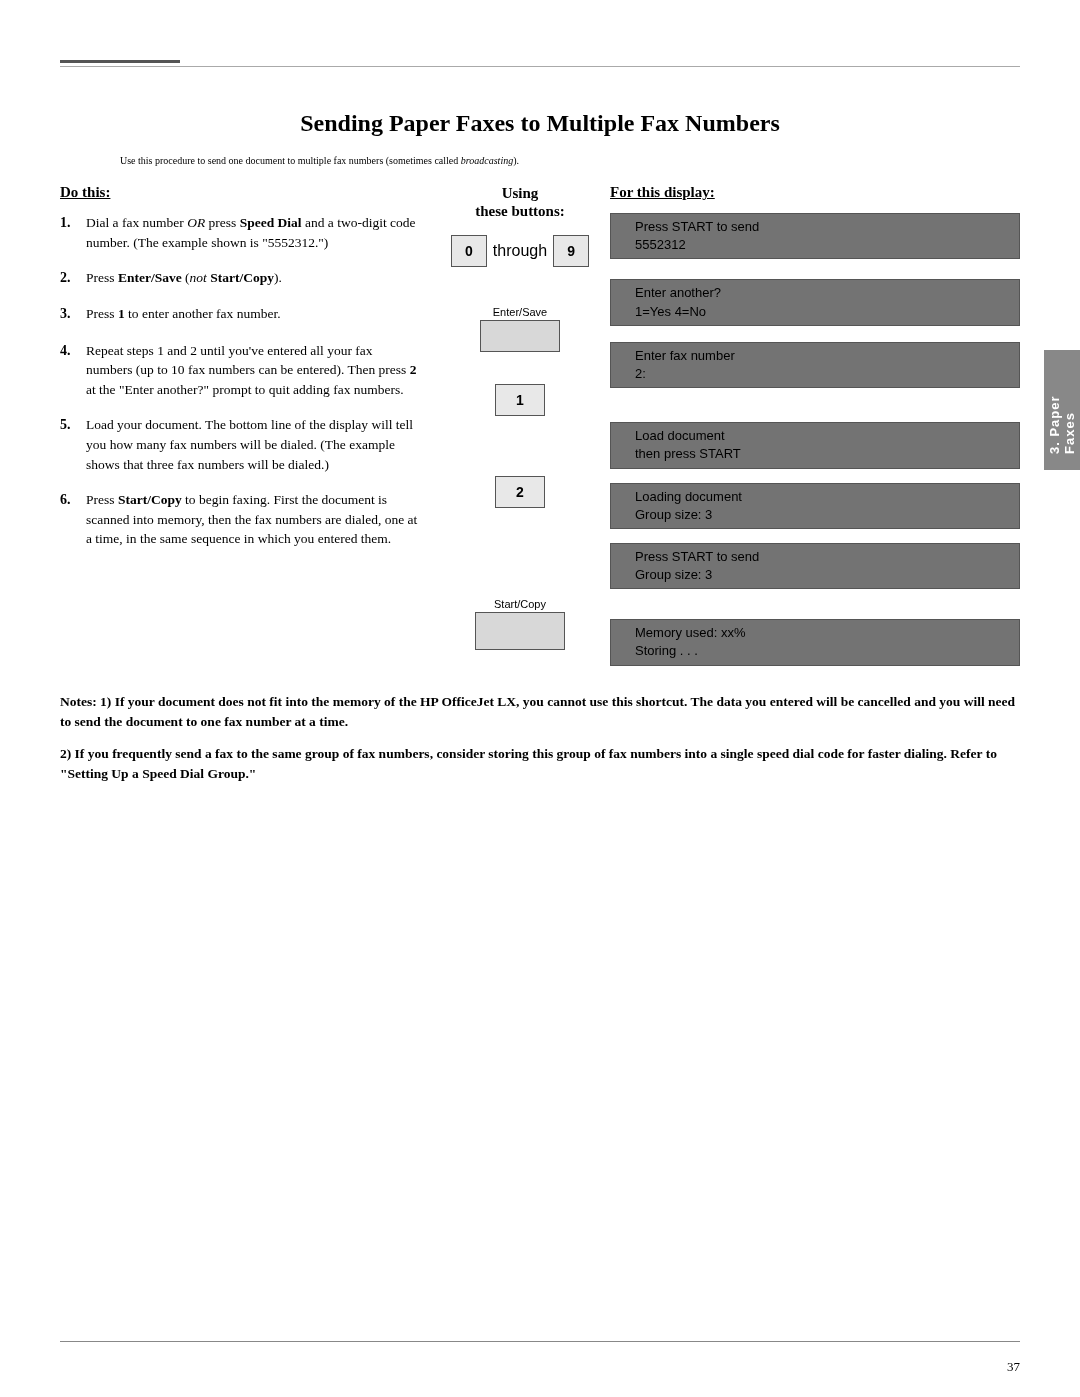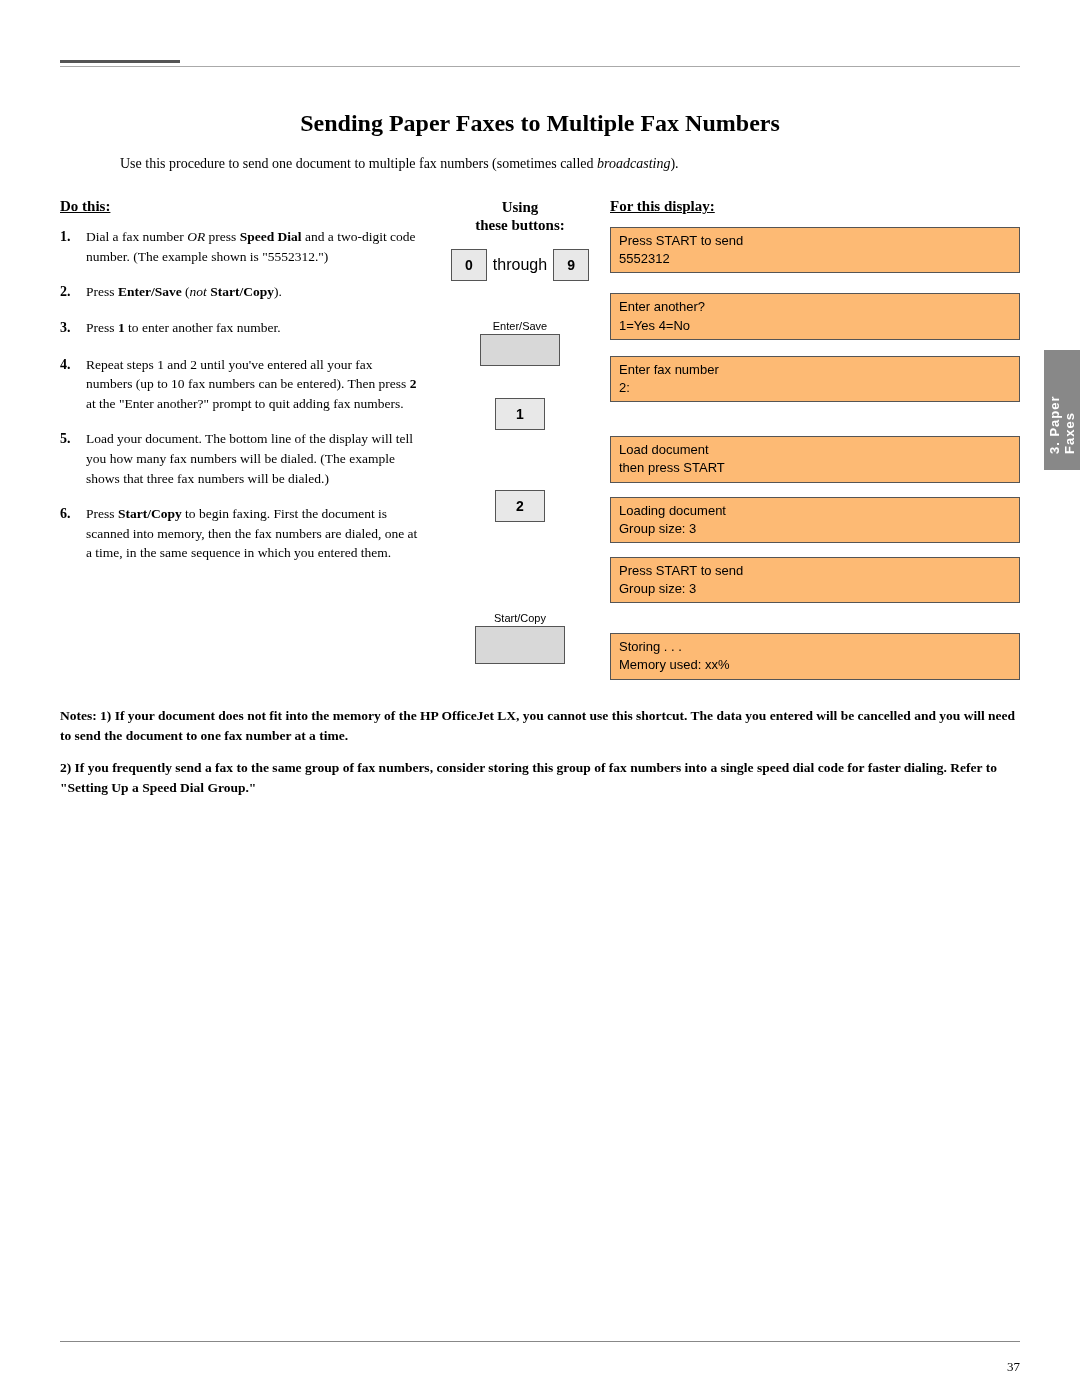--- a/index.html
+++ b/index.html
@@ -57,22 +57,22 @@
       font-size: 24px;
       font-weight: bold;
       margin-top: 30px;
       margin-bottom: 16px;
     }
 
     .intro-text {
       text-align: left;
       margin-left: 60px;
       margin-right: 60px;
-      margin-bottom: 24px;
-      font-size: 14px;
+      margin-bottom: 16px;
+      font-size: 10px;
       line-height: 1.5;
     }
 
     .intro-text em {
       font-style: italic;
     }
 
     
     .three-col {
       display: flex;
@@ -210,22 +210,22 @@
       display: flex;
       align-items: center;
       justify-content: center;
       font-family: Arial, sans-serif;
       font-size: 12px;
     }
 
     
     .display-box {
       border: 1.5px solid #555;
-      background: #fdba74;
-      padding: 4px 8px;
+      background: #737373;
+      padding: 4px 24px;
       font-size: 13px;
       line-height: 1.4;
       margin-bottom: 6px;
       min-height: 38px;
       font-family: Arial, sans-serif;
     }
 
     
     .sidebar-tab {
       position: absolute;
@@ -466,22 +466,22 @@
           <div style="height: 8px;"></div>
 
           <div class="display-box">
             <div>Press START to send</div>
             <div>Group size: 3</div>
           </div>
 
           <div style="height: 24px;"></div>
 
           <div class="display-box">
+            <div>Memory used: xx%</div>
             <div>Storing . . .</div>
-            <div>Memory used: xx%</div>
           </div>
 
         </div>
       </div>
 
     </div>
 
     <div class="notes-section">
       <p>
         <strong>Notes:  1) If your document does not fit into the memory of the HP OfficeJet LX, you cannot use this shortcut. The data you entered will be cancelled and you will need to send the document to one fax number at a time.</strong>

